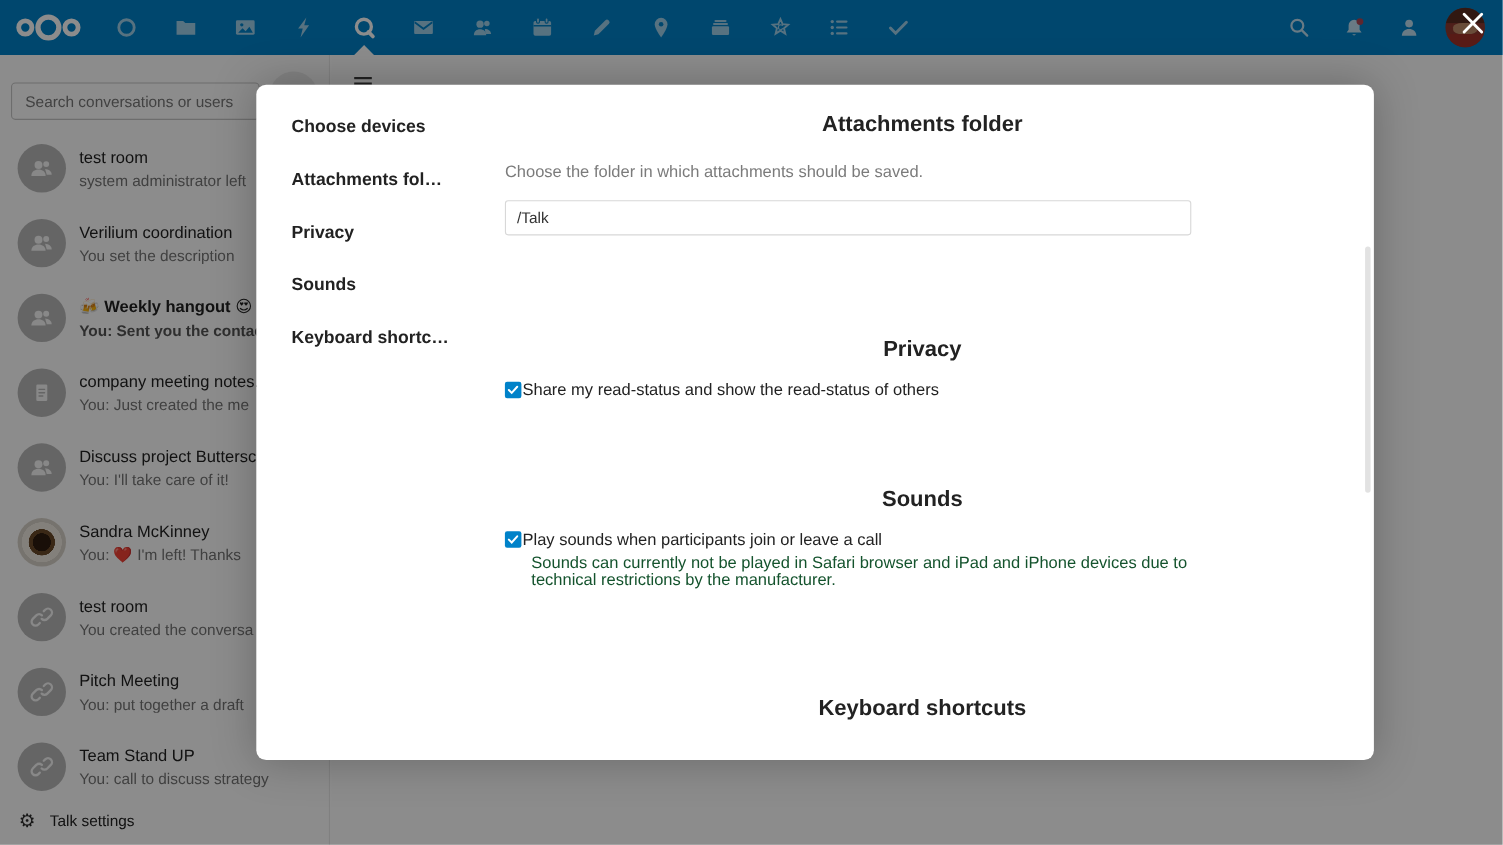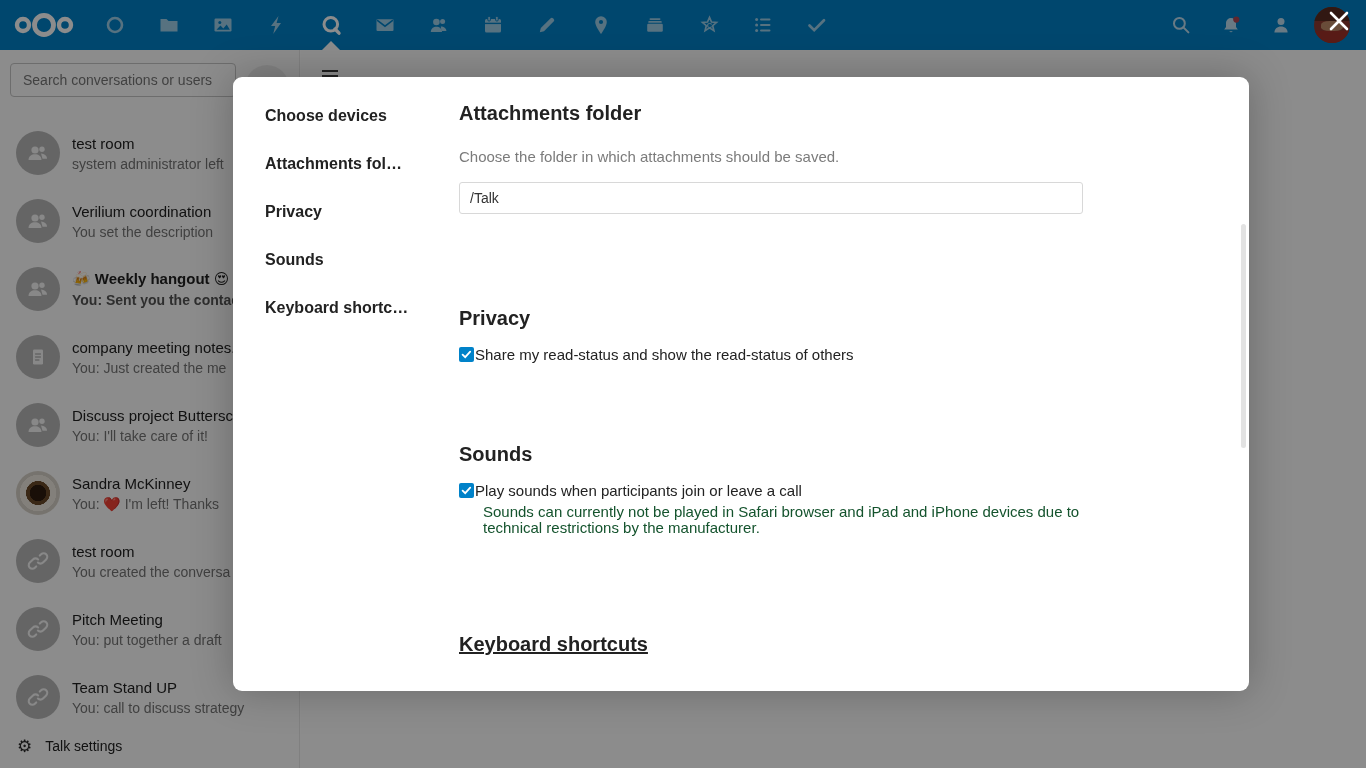--- a/index.html
+++ b/index.html
@@ -30,21 +30,21 @@
   .avatar-btn .face { width:60%; height:26%; margin:0 auto; background:#c08a68; border-radius:40%; }
   .avatar-btn .coat { width:100%; height:40%; background:#a03228; }
 
   
   .sidebar { position:fixed; top:50px; left:0; bottom:0; width:300px;
     background:#fff; border-right:1px solid #eaeaea; z-index:5; }
   .chat-area { position:fixed; top:50px; left:301px; right:0; bottom:0; background:#fff; z-index:4; }
   .hamburger { position:absolute; left:21px; top:20px; width:16px; cursor:pointer; }
   .hamburger span { display:block; height:2px; background:#3c3c3c; margin-bottom:3px; }
 
-  .search-row { display:flex; align-items:flex-start; gap:9px; padding:13px 10px 10px 10px; }
+  .search-row { display:flex; align-items:flex-end; gap:9px; padding:13px 10px 10px 10px; }
   .search-input { flex:1; height:34px; border:1px solid #c6c6c6; border-radius:4px;
     padding:0 12px; font-size:14px; color:#222; background:#fff; outline:none; }
   .search-input::placeholder { color:#787878; }
   .plus-btn { width:44px; height:44px; min-width:44px; border-radius:50%; border:none;
     background:#ededed; color:#666; font-size:22px; line-height:44px; cursor:pointer; margin-top:2px; }
 
   .conv-list { list-style:none; }
   .conv-item { display:flex; align-items:center; height:68px; padding:0 8px 0 16px;
     cursor:pointer; overflow:hidden; }
   .conv-avatar { width:44px; height:44px; min-width:44px; border-radius:50%;
@@ -65,34 +65,34 @@
 
   
   .overlay { position:fixed; inset:0; background:rgba(0,0,0,0.45); z-index:40; }
   .modal { position:fixed; left:233px; top:77px; width:1016px; height:614px;
     background:#fff; border-radius:9px; z-index:50; display:flex;
     box-shadow:0 0 40px rgba(0,0,0,.25); }
   .modal-nav { width:213px; padding:29px 0 0 32px; }
   .modal-nav .nav-item { font-size:16px; font-weight:700; color:#222;
     margin-bottom:28px; line-height:20px; white-space:nowrap; cursor:pointer; }
   .modal-content { flex:1; padding:25px 31px 0 13px; position:relative; }
-  .modal h2 { font-size:20px; font-weight:700; color:#222; }
+  .modal h2 { font-size:20px; font-weight:700; color:#222;text-align:center; }
   .section-desc { font-size:15px; color:#7b7b7b; margin-top:23px; }
   .folder-input { display:block; width:624px; height:32px; margin-top:17px;
     border:1px solid #d8d8d8; border-radius:3px; padding:0 10px;
     font-size:14px; color:#333; outline:none; font-family:inherit; }
   .h-privacy { margin-top:93px; }
   .checkbox-row { display:flex; align-items:center; gap:1px; margin-top:16px; cursor:pointer; }
   .checkbox { width:15px; height:15px; min-width:15px; border-radius:2px;
     background:#0082c9; display:flex; align-items:center; justify-content:center; }
   .checkbox-label { font-size:15px; color:#222; }
   .h-sounds { margin-top:80px; }
   .sound-hint { margin:5px 0 0 24px; font-size:15px; color:#14532d;
     line-height:16px; max-width:600px; }
-  .h-keyboard { margin-top:97px;text-decoration:underline; }
+  .h-keyboard { margin-top:97px; }
   .modal-scrollbar { position:absolute; right:3px; top:147px; width:5px; height:224px;
     background:#e2e2e2; border-radius:3px; cursor:pointer; }
   .modal-close { position:fixed; top:9px; right:14px; width:26px; height:26px;
     z-index:60; background:none; border:none; cursor:pointer; }
 </style>
 </head>
 <body>
 
 <header class="topbar">
   <div class="logo">

